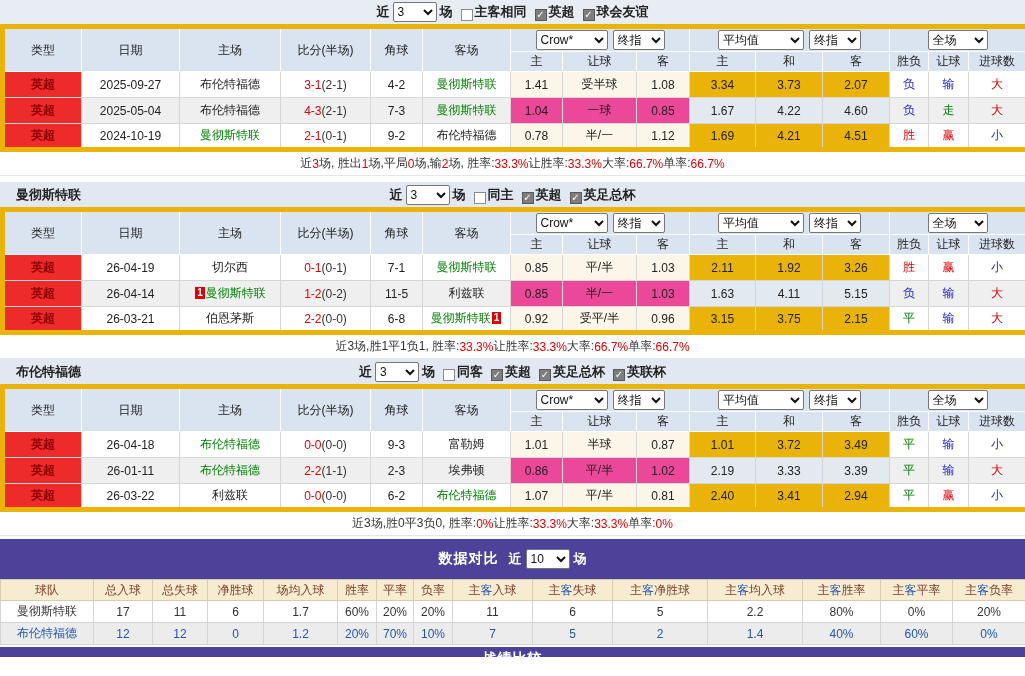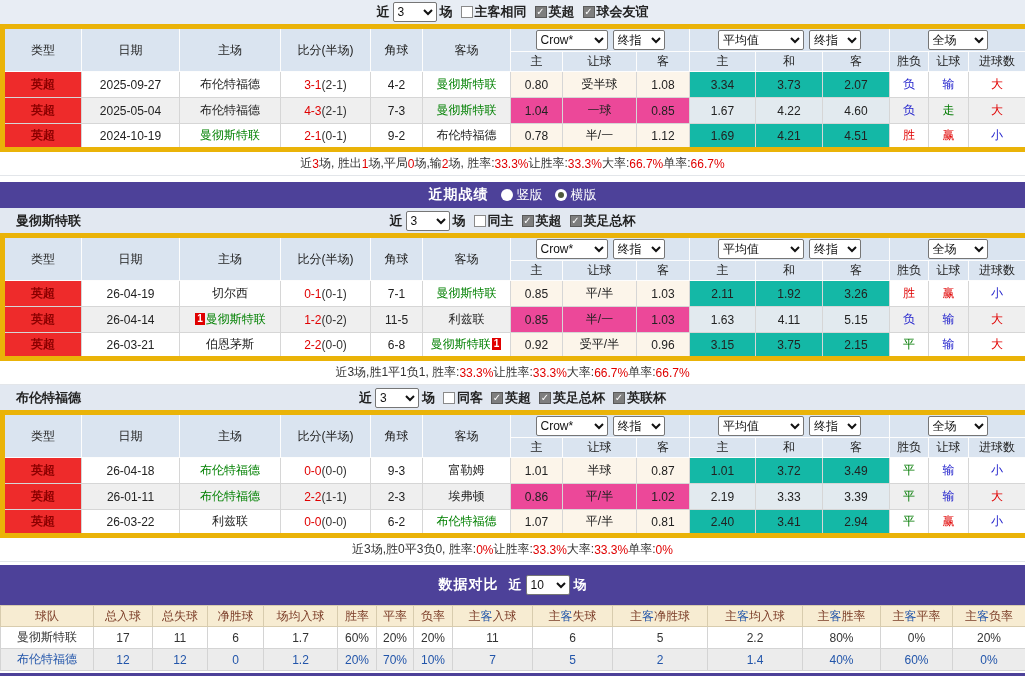--- a/index.html
+++ b/index.html
@@ -21,21 +21,21 @@
   
   .radio-wrap{display:inline-flex;align-items:center;margin-left:12px;cursor:pointer}
   .radio{width:12px;height:12px;border-radius:50%;background:#fff;display:inline-block;position:relative;margin-right:4px}
   .radio.on::after{content:"";position:absolute;left:3px;top:3px;width:6px;height:6px;border-radius:50%;background:#4F5A3C}
   .radio-label{color:#fff;font-size:13px}
   
   .filter{height:24px;background:#E8EDF4;display:flex;align-items:center;justify-content:center;position:relative;font-weight:bold;font-size:13px}
   .filter-team{height:25px;background:#E2E8F1}
   .team-label{position:absolute;left:16px;font-weight:bold;color:#222}
   .fcenter{display:inline-flex;align-items:center;gap:3px}
-  .cbwrap{display:inline-flex;align-items:center;margin-left:5px;cursor:pointer}
+  .cbwrap{display:inline-flex;align-items:flex-end;margin-left:5px;cursor:pointer}
   .cb{width:12px;height:12px;border:1px solid #8A8A8A;background:#fff;display:inline-flex;align-items:center;
       justify-content:center;font-size:10px;line-height:10px;color:#fff;margin-right:2px}
   .cb.on{background:#7E7E7E;border-color:#595959}
   select.sel{font-size:12px;height:20px;border:1px solid #767676;background:#fff;border-radius:2px;color:#111}
   .sel-cnt{width:44px}
   .sel-book{width:72px}
   .sel-fin{width:52px}
   .sel-avg{width:86px}
   .sel-scope{width:60px}
   
@@ -43,21 +43,21 @@
   .odds th{background:#DAE4F0;font-weight:normal;border:1px solid #FDFDFD;font-size:12px;color:#222}
   .odds th.hmain{height:43px}
   .odds tr.selrow th{height:23px}
   .odds th.hsub{height:20px}
   .odds th.hsel{padding:1px 0}
   .selbox{display:inline-flex;gap:5px;align-items:center;justify-content:center}
   .odds td{border:1px solid #D6D6D6;text-align:center;height:26px;background:#fff}
   .odds tr.alt td{background:#EFEFEF}
   .odds td.crow{background:#FCF5EA}
   .odds tr.alt td.crow{background:#ec4899}
-  .odds td.avgc{background:#14b8a6}
+  .odds td.avgc{background:#eab308}
   .odds tr.alt td.avgc{background:#E2EAEF}
   .odds td.league,.odds tr.alt td.league{background:#EE2B2B;color:#8B0000;font-weight:bold}
   .green{color:#008000}
   .score{color:#E00000}
   .half{color:#333}
   .badge{display:inline-block;background:#E00000;color:#fff;font-size:10px;line-height:12px;padding:0 2px;font-weight:bold;margin:0 1px;vertical-align:1px}
   
   .summary{height:24px;display:flex;align-items:center;justify-content:center;border-bottom:1px solid #E3E6EA;background:#fff}
   .seg-k{color:#333}
   .seg-r{color:#E00000}
@@ -145,21 +145,21 @@
         </tr>
       </thead>
       <tbody>
         <tr>
           <td class="league">英超</td>
           <td>2025-09-27</td>
           <td><span>布伦特福德</span></td>
           <td><span class="score">3-1</span><span class="half">(2-1)</span></td>
           <td>4-2</td>
           <td><span class="green">曼彻斯特联</span></td>
-          <td class="crow">0.80</td>
+          <td class="crow">1.41</td>
           <td class="crow">受半球</td>
           <td class="crow">1.08</td>
           <td class="avgc">3.34</td>
           <td class="avgc">3.73</td>
           <td class="avgc">2.07</td>
           <td class="res"><span style="color: rgb(34, 34, 204);">负</span></td>
           <td class="res"><span style="color: rgb(34, 34, 204);">输</span></td>
           <td class="res"><span style="color: rgb(224, 0, 0);">大</span></td>
         </tr>
         <tr class="alt">
@@ -212,30 +212,20 @@
       <span class="seg-k"> 让胜率: </span>
       <span class="seg-r">33.3%</span>
       <span class="seg-k"> 大率: </span>
       <span class="seg-r">66.7%</span>
       <span class="seg-k"> 单率: </span>
       <span class="seg-r">66.7%</span>
     </div>
 
   <div class="gap6"></div>
 
-  <div class="bar bar2">
-    <span class="bar-title">近期战绩</span>
-    <span id="radio-group"><label class="radio-wrap">
-          <span class="radio"></span>
-          <span class="radio-label">竖版</span>
-        </label><label class="radio-wrap">
-          <span class="radio on"></span>
-          <span class="radio-label">横版</span>
-        </label></span>
-  </div>
 
   <div class="filter filter-team" id="mu-filter">
       <span class="team-label">曼彻斯特联</span>
       <span class="fcenter">
         <span>近</span>
         <select class="sel sel-cnt"><option>3</option></select>
         <span>场</span>
         <label class="cbwrap">
           <span class="cb"></span>
           <span class="cblab">同主</span>

